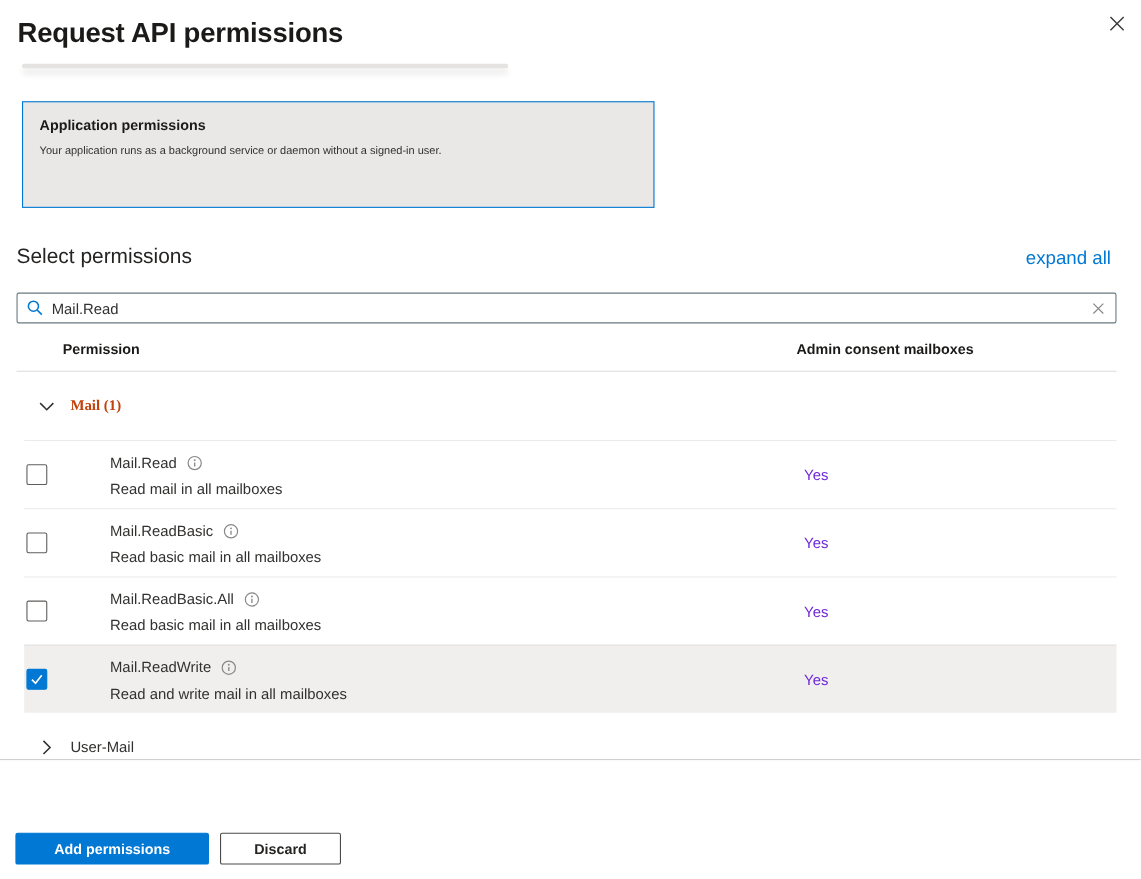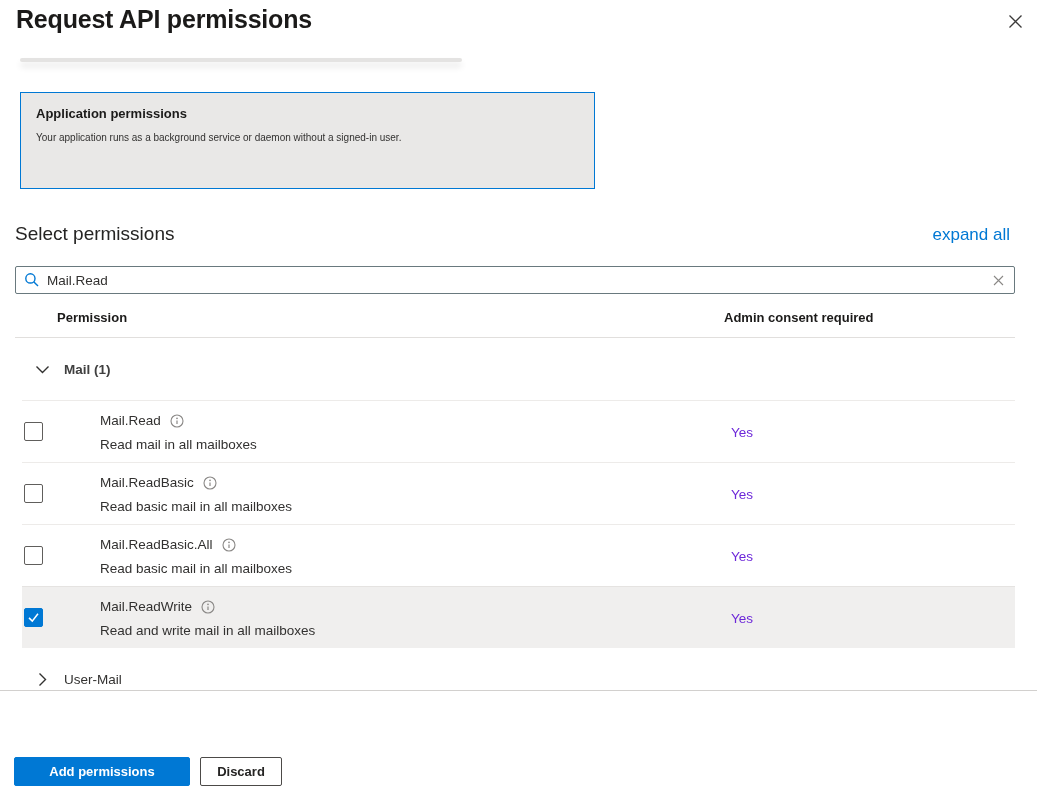--- a/index.html
+++ b/index.html
@@ -2,21 +2,21 @@
 <html><head>
 <meta charset="utf-8">
 <style>
   * { margin: 0; padding: 0; box-sizing: border-box; }
   html, body { width: 1037px; height: 799px; overflow: hidden; background: #fff; }
   body { font-family: "Liberation Sans", "DejaVu Sans", sans-serif; color: #323130; }
   #panel { position: relative; width: 1037px; height: 799px; background: #fff; }
 
   
   .panel-title {
-    position: absolute; left: 16px; top: 5px;
+    position: absolute; left: 16px; top: 16px;
     font-size: 25px; font-weight: 700; color: #1b1a19; letter-spacing: -0.2px;
   }
   .close-btn {
     position: absolute; left: 1003px; top: 9px; width: 24px; height: 24px;
     background: transparent; border: none; cursor: pointer; padding: 0;
     display: flex; align-items: center; justify-content: center;
   }
 
   
   .scroll-shadow {
@@ -76,21 +76,21 @@
   .permission-list {
     position: absolute; left: 0; top: 338px; width: 1037px; height: 353px;
     overflow: hidden; border-bottom: 1px solid #d2d0ce;
   }
   .group-row {
     position: relative; margin: 0 22px; height: 62px;
     display: flex; align-items: center; cursor: pointer;
   }
   .group-row .chevron { display: flex; margin-left: 12px; width: 17px; }
   .group-row .group-label { margin-left: 13px; font-size: 13.5px; color: #323130; }
-  .group-row.expanded .group-label { font-weight: 700; color: #404040; }
+  .group-row.expanded .group-label { font-weight: 700; color: #c2410c; font-family: Liberation Serif, serif; }
   .group-row.collapsed { height: 62px; }
 
   .permission-row {
     position: relative; margin: 0 22px; height: 62px;
     border-top: 1px solid #edebe9; cursor: pointer;
   }
   .permission-row.selected { background: #f0efee; border-top-color: #e5e3e1; }
   .checkbox {
     position: absolute; left: 2px; top: 21px; width: 19px; height: 19px;
     border: 1px solid #605e5c; border-radius: 2px; background: #fff;
@@ -111,21 +111,21 @@
   }
 
   
   .footer { position: absolute; left: 14px; top: 757px; display: flex; gap: 10px; }
   .btn-primary {
     height: 29px; width: 176px; background: #0078d4; color: #fff;
     border: 1px solid #0078d4; border-radius: 2px;
     font-family: inherit; font-size: 13px; font-weight: 700; cursor: pointer;
   }
   .btn-secondary {
-    height: 29px; width: 82px; background: #fff; color: #252423;
+    height: 29px; width: 110px; background: #fff; color: #252423;
     border: 1px solid #4c4a48; border-radius: 2px;
     font-family: inherit; font-size: 13px; font-weight: 700; cursor: pointer;
   }
 </style>
 </head>
 <body>
 
 <div id="panel">
 
   <h1 class="panel-title">Request API permissions</h1>
@@ -156,21 +156,21 @@
     <input type="text" value="Mail.Read" style="">
     <button class="clear-search-btn" aria-label="Clear search">
       <svg width="11" height="11" viewBox="0 0 11 11">
           <path d="M1 1 L10 10 M10 1 L1 10" stroke="#8a8886" stroke-width="1.1" fill="none"></path>
         </svg>
     </button>
   </div>
 
   <div class="table-header">
     <span class="col-permission">Permission</span>
-    <span class="col-admin">Admin consent required</span>
+    <span class="col-admin">Admin consent mailboxes</span>
   </div>
 
   <div class="permission-list">
       <div class="group-row expanded">
     <span class="chevron">
       <svg class="chevron-down-icon" width="17" height="17" viewBox="0 0 17 17">
             <polyline points="2.5,5.5 8.5,11.5 14.5,5.5" stroke="#323130" stroke-width="1.4" fill="none"></polyline>
           </svg>
 
     </span>

